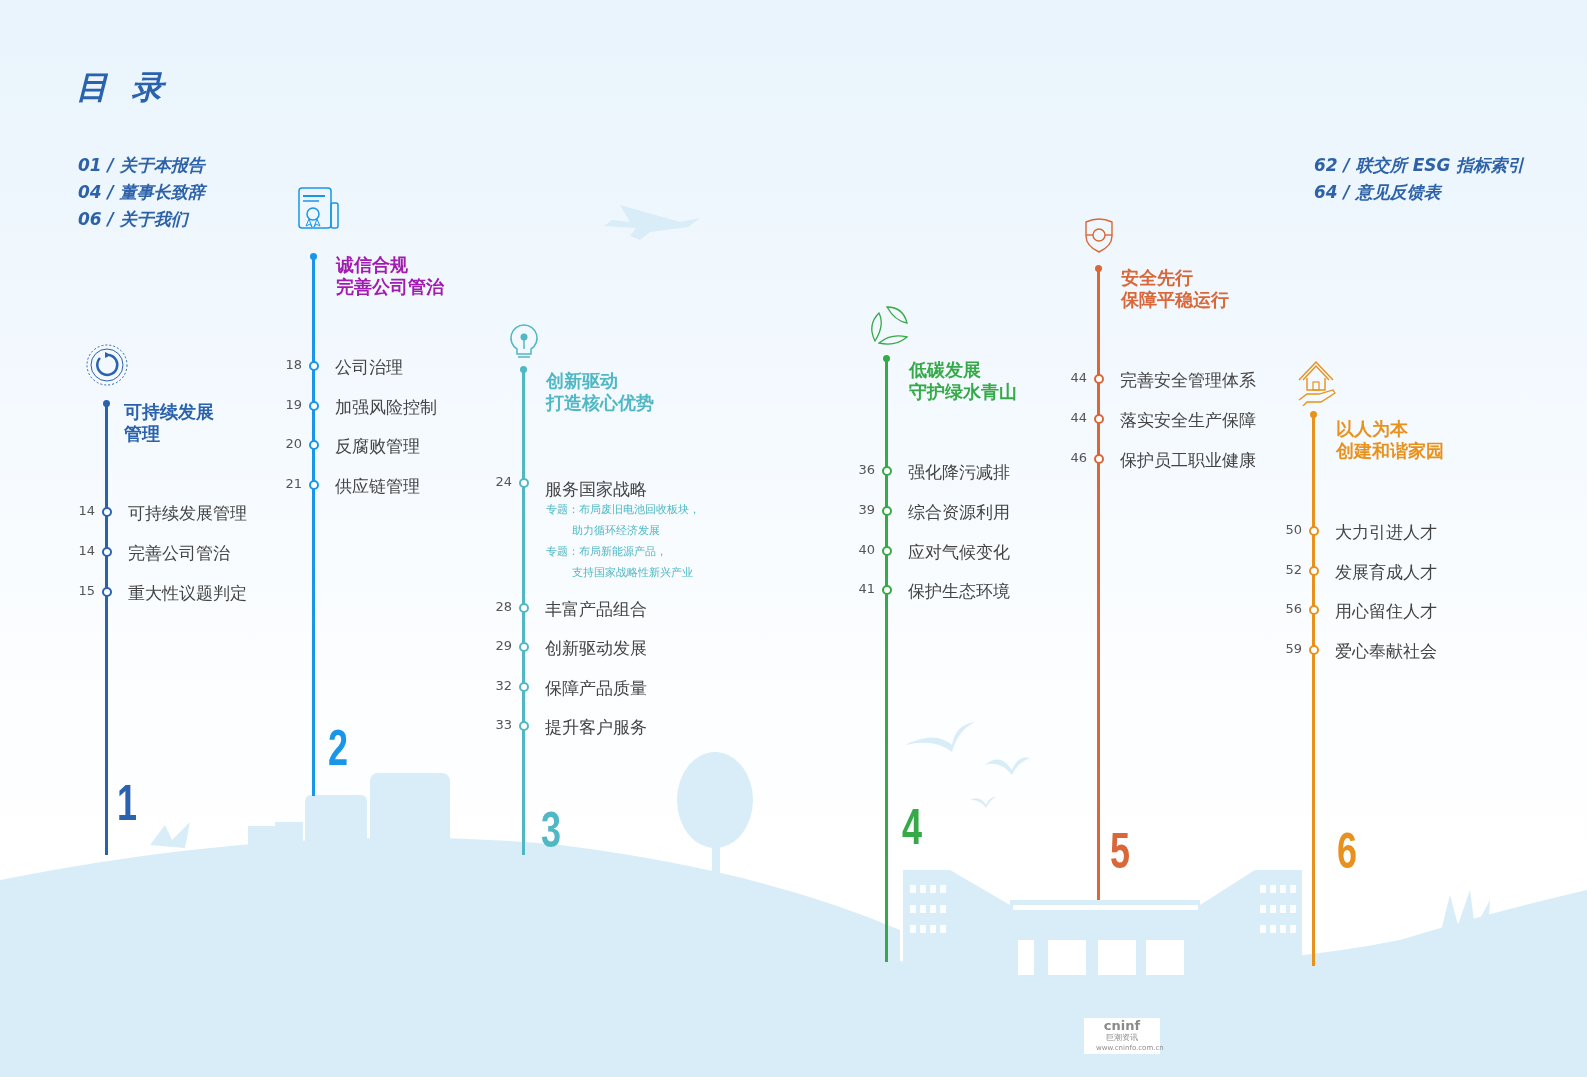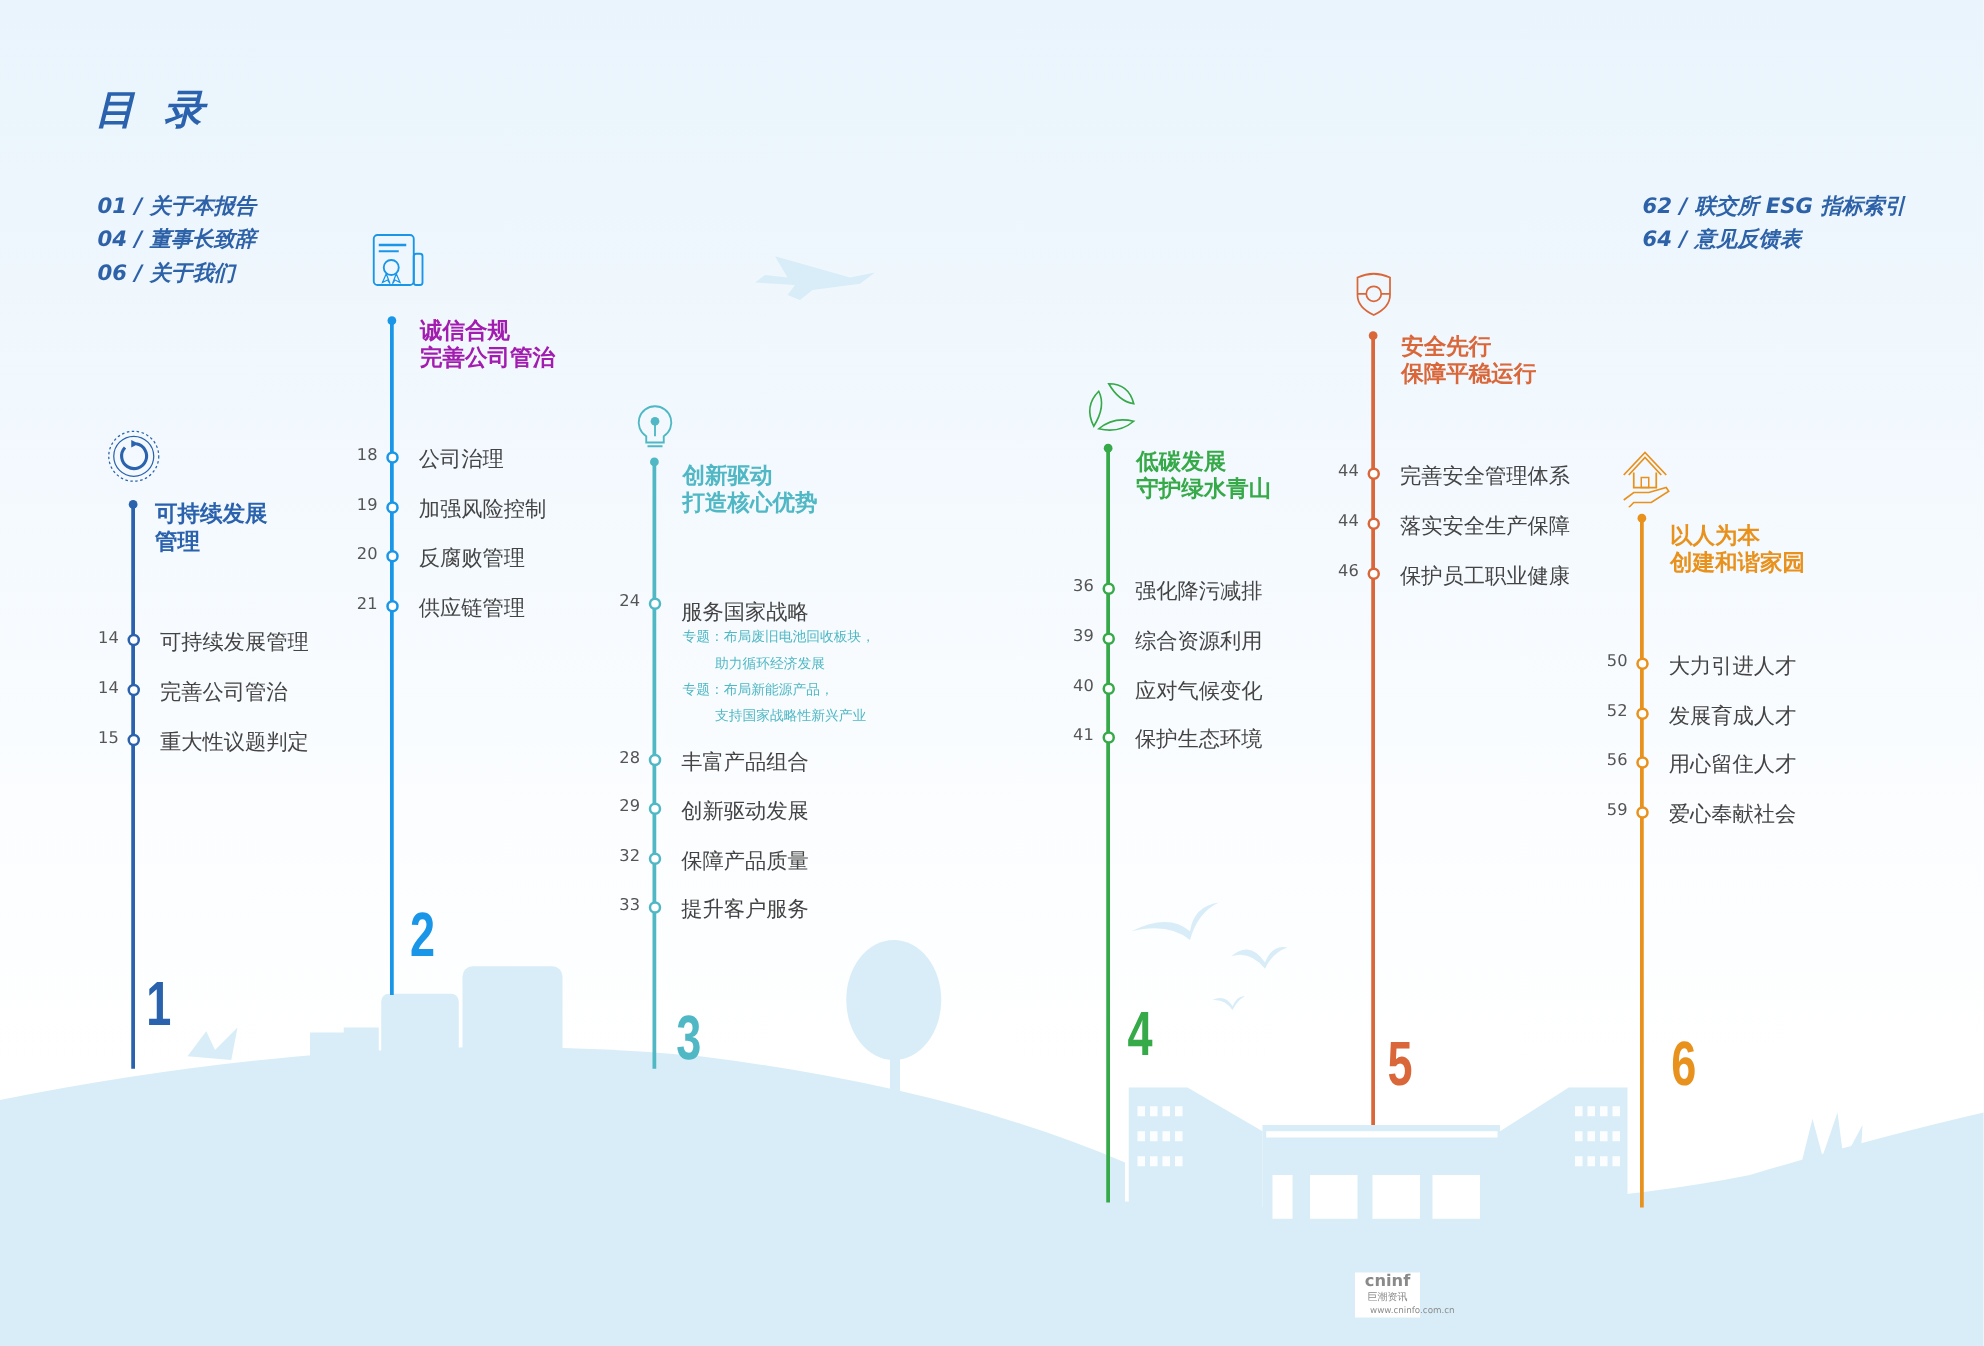--- a/index.html
+++ b/index.html
@@ -18,21 +18,21 @@
   .line .dot-top { position:absolute; left:-2px; top:-3px; width:7px; height:7px; border-radius:50%; }
   .sec-title { position:absolute; font-size:18px; font-weight:bold; line-height:22px; white-space:nowrap; }
   .entry { position:absolute; height:20px; }
   .entry .pg { position:absolute; right:100%; margin-right:11px; top:1px; font-size:13px; color:#555; white-space:nowrap; }
   .entry .ring { position:absolute; left:-4px; top:5px; width:6px; height:6px; border-radius:50%; background:#fff; border:2px solid; }
   .entry .txt { position:absolute; left:22px; top:0; font-size:17px; color:#444; white-space:nowrap; }
   .sub { position:absolute; font-size:11px; white-space:nowrap; color:#4fb8c4; }
   .bignum { position:absolute; font-size:50px; font-weight:bold; font-family:"Liberation Sans","DejaVu Sans",sans-serif; transform:scaleX(0.72); transform-origin:left top; line-height:1; }
   .icon { position:absolute; }
   .bg-svg { position:absolute; left:0; top:0; pointer-events:none; }
-  .logo { position:absolute; left:1084px; top:1018px; width:52px; height:36px; background:#fff; text-align:center; color:#8a8a8a; }
+  .logo { position:absolute; left:1084px; top:1018px; width:76px; height:36px; background:#fff; text-align:center; color:#8a8a8a; }
   .logo .l1 { font-size:13px; font-weight:bold; line-height:15px; }
   .logo .l2 { font-size:8px; line-height:10px;text-align:center; }
   .logo .l3 { font-size:7px; line-height:10px;padding-left:12px; }
 </style>
 </head>
 <body>
 
 <svg class="bg-svg" width="1587" height="1077">
   <g fill="#d8edf7">
 

